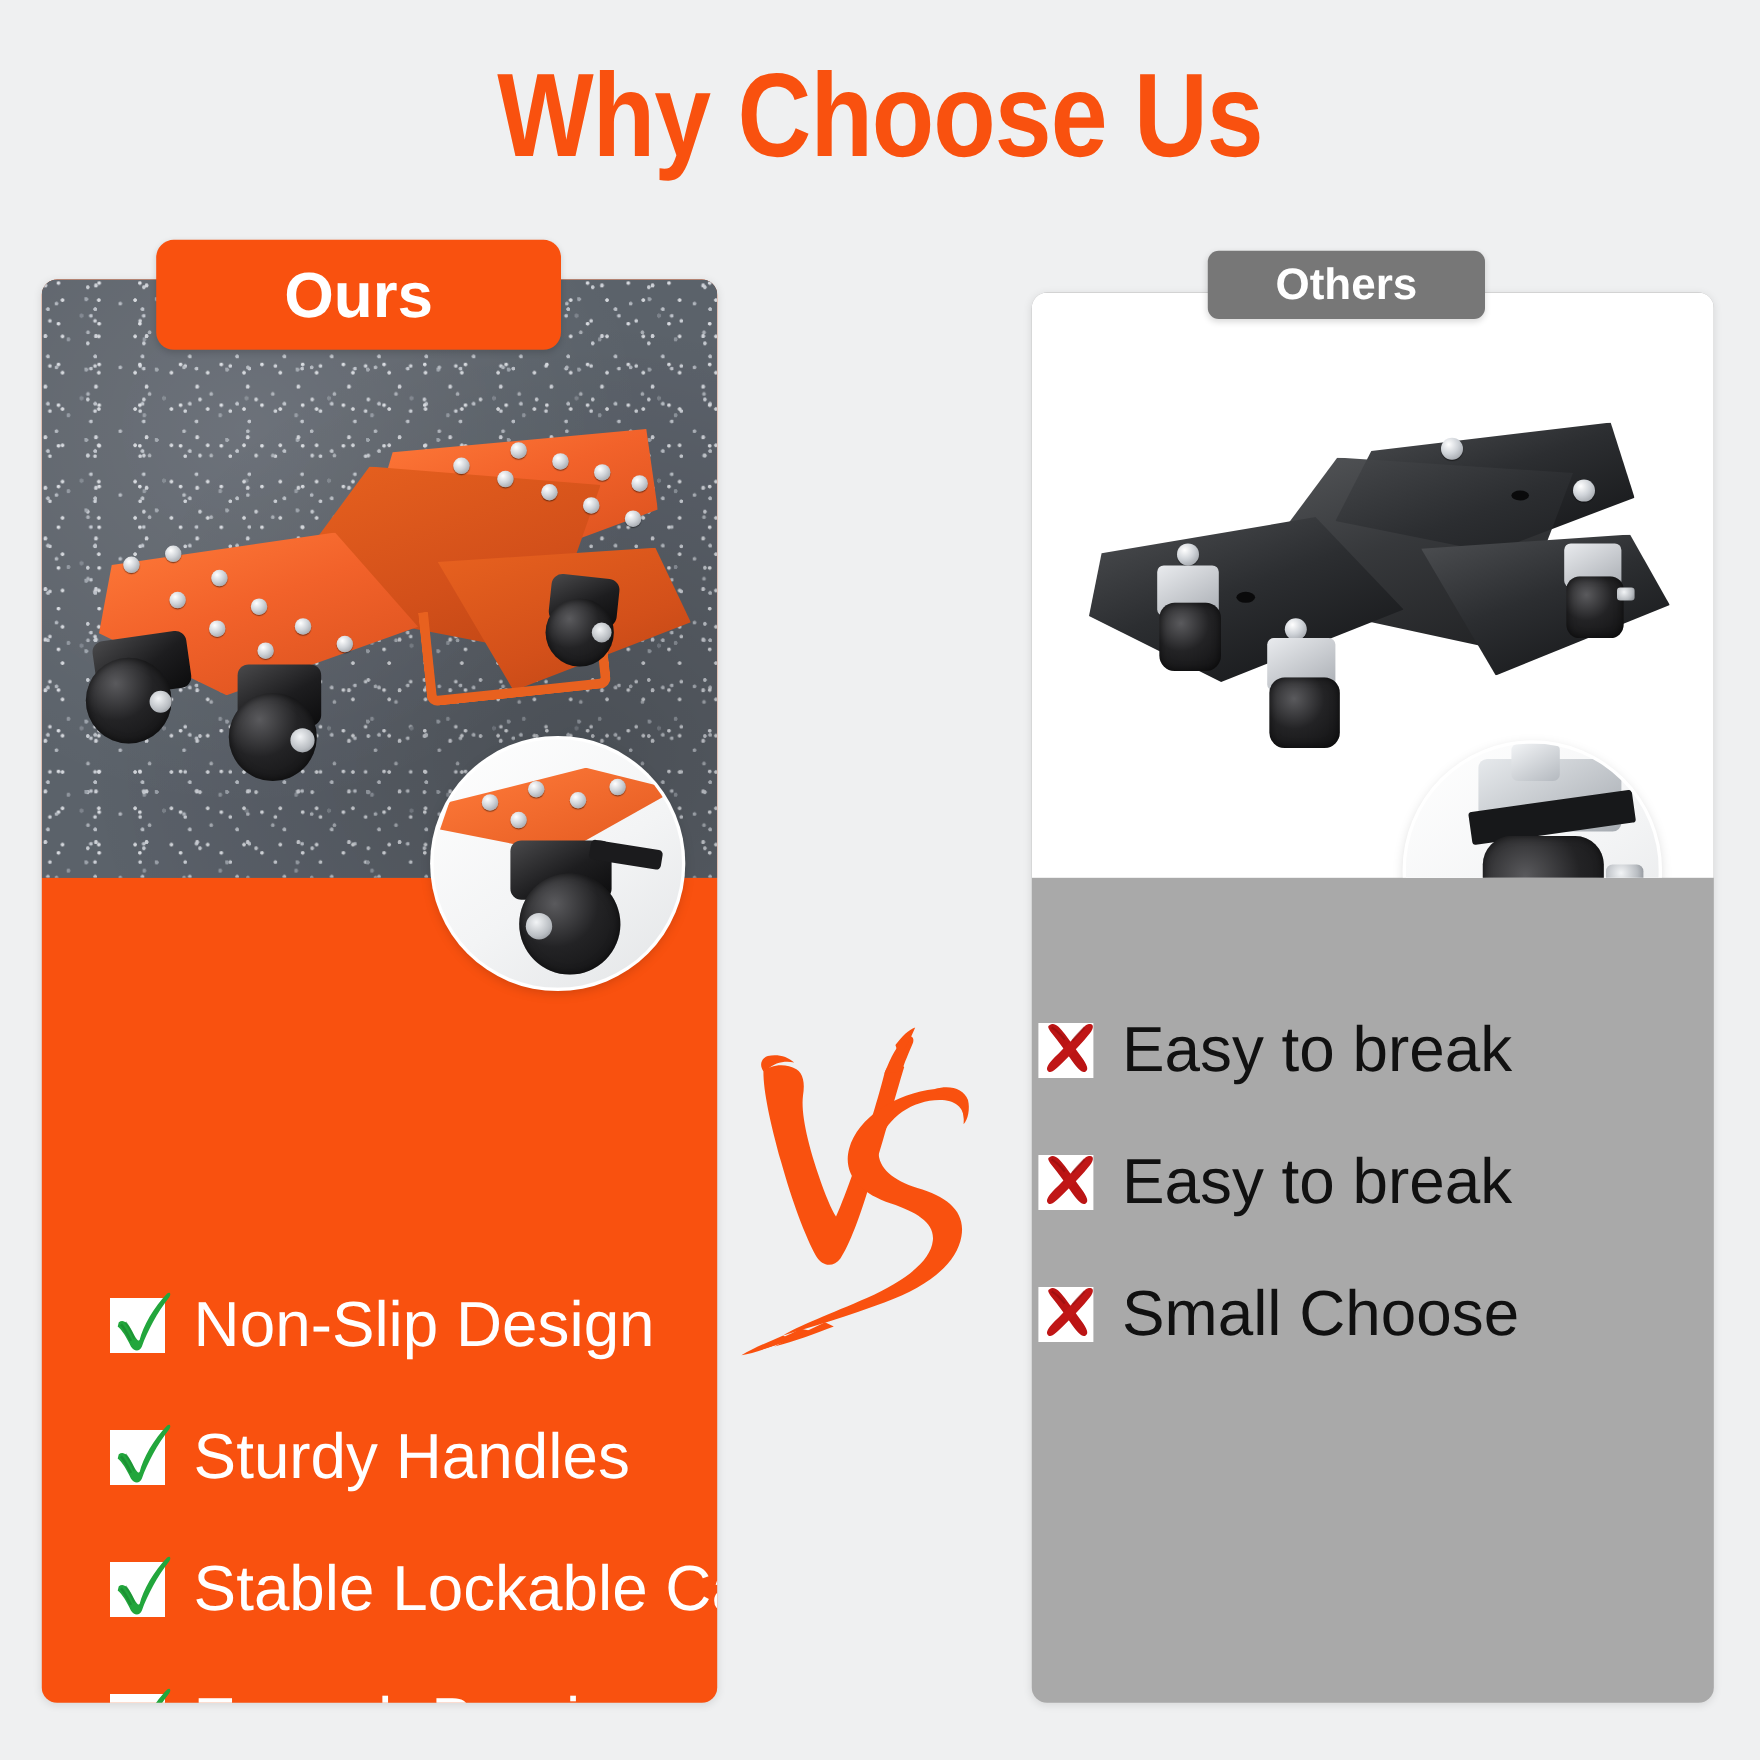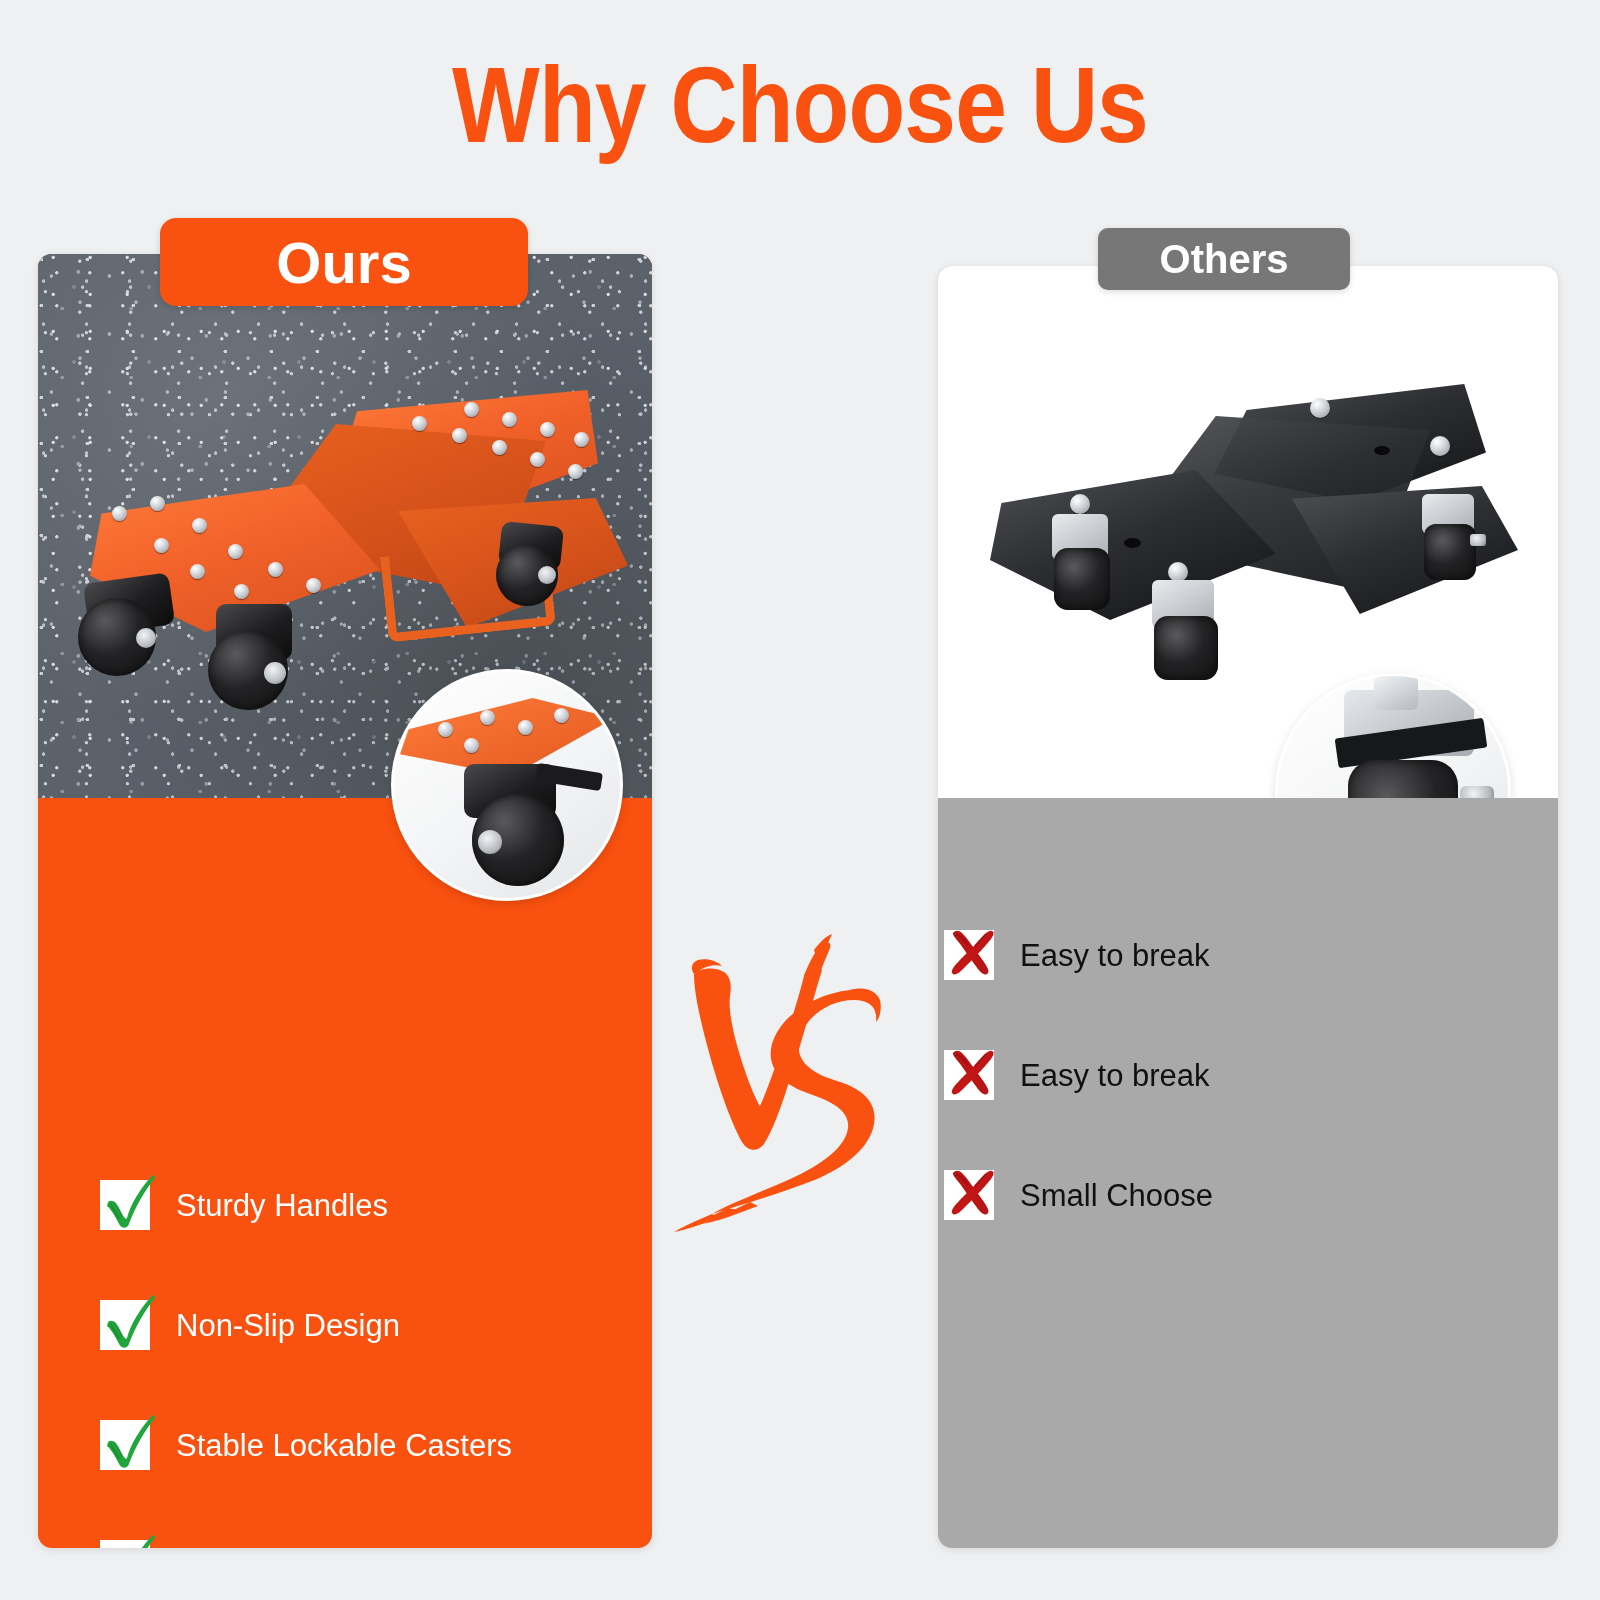--- a/index.html
+++ b/index.html
@@ -135,21 +135,21 @@
   
   .badge {
     position:absolute;
     display:flex; align-items:center; justify-content:center;
     color:#ffffff;
     font-weight:bold;
     border-radius:12px;
     box-shadow:0 2px 6px rgba(0,0,0,0.15);
   }
   .badge-ours {
-    left:160px; top:218px; width:368px; height:88px;
+    left:142px; top:218px; width:368px; height:100px;
     background:#f9510f; font-size:58px; border-radius:16px;
   }
   .badge-others {
     left:1098px; top:228px; width:252px; height:62px;
     background:#777777; font-size:40px; border-radius:10px;
   }
 
   
   .list { position:absolute; }
   .list-left  { left:62px;  top:912px; width:600px; }
@@ -165,21 +165,21 @@
   .mark {
     position:relative;
     width:50px; height:50px;
     background:#ffffff;
     flex:0 0 50px;
   }
   .mark svg { position:absolute; left:-6px; top:-14px; width:70px; height:70px; overflow:visible; }
 
   .row-label {
     margin-left:26px;
-    font-size:31px;
+    font-size:58px;
     line-height:1;
     white-space:nowrap;
   }
   .label-ours   { color:#ffffff; }
   .label-others { color:#111111; }
 
   
   .vs {
     position:absolute;
     left:664px; top:926px;
@@ -255,35 +255,35 @@
         <span class="mark">
           <svg viewBox="0 0 70 70" aria-hidden="true">
             <path d="M14 36 C18 33 22 36 26 44 C30 52 32 54 33 52
                      C36 40 46 22 58 10 C60 8 62 10 60 13
                      C49 27 40 44 35 58 C33 63 28 63 25 58
                      C21 50 17 43 13 40 Z" fill="#22a63c"></path>
             <path d="M16 38 C19 41 22 47 25 53" stroke="#1b8c31" stroke-width="2.5" fill="none" opacity="0.8"></path>
             <path d="M20 36 C23 40 26 46 28 51" stroke="#1b8c31" stroke-width="2" fill="none" opacity="0.6"></path>
           </svg>
         </span>
-        <span class="row-label label-ours">Sturdy Handles</span>
+        <span class="row-label label-ours">Non-Slip Design</span>
       </div>
 
       <div class="row">
         <span class="mark">
           <svg viewBox="0 0 70 70" aria-hidden="true">
             <path d="M14 36 C18 33 22 36 26 44 C30 52 32 54 33 52
                      C36 40 46 22 58 10 C60 8 62 10 60 13
                      C49 27 40 44 35 58 C33 63 28 63 25 58
                      C21 50 17 43 13 40 Z" fill="#22a63c"></path>
             <path d="M16 38 C19 41 22 47 25 53" stroke="#1b8c31" stroke-width="2.5" fill="none" opacity="0.8"></path>
             <path d="M20 36 C23 40 26 46 28 51" stroke="#1b8c31" stroke-width="2" fill="none" opacity="0.6"></path>
           </svg>
         </span>
-        <span class="row-label label-ours">Non-Slip Design</span>
+        <span class="row-label label-ours">Sturdy Handles</span>
       </div>
 
       <div class="row">
         <span class="mark">
           <svg viewBox="0 0 70 70" aria-hidden="true">
             <path d="M14 36 C18 33 22 36 26 44 C30 52 32 54 33 52
                      C36 40 46 22 58 10 C60 8 62 10 60 13
                      C49 27 40 44 35 58 C33 63 28 63 25 58
                      C21 50 17 43 13 40 Z" fill="#22a63c"></path>
             <path d="M16 38 C19 41 22 47 25 53" stroke="#1b8c31" stroke-width="2.5" fill="none" opacity="0.8"></path>

